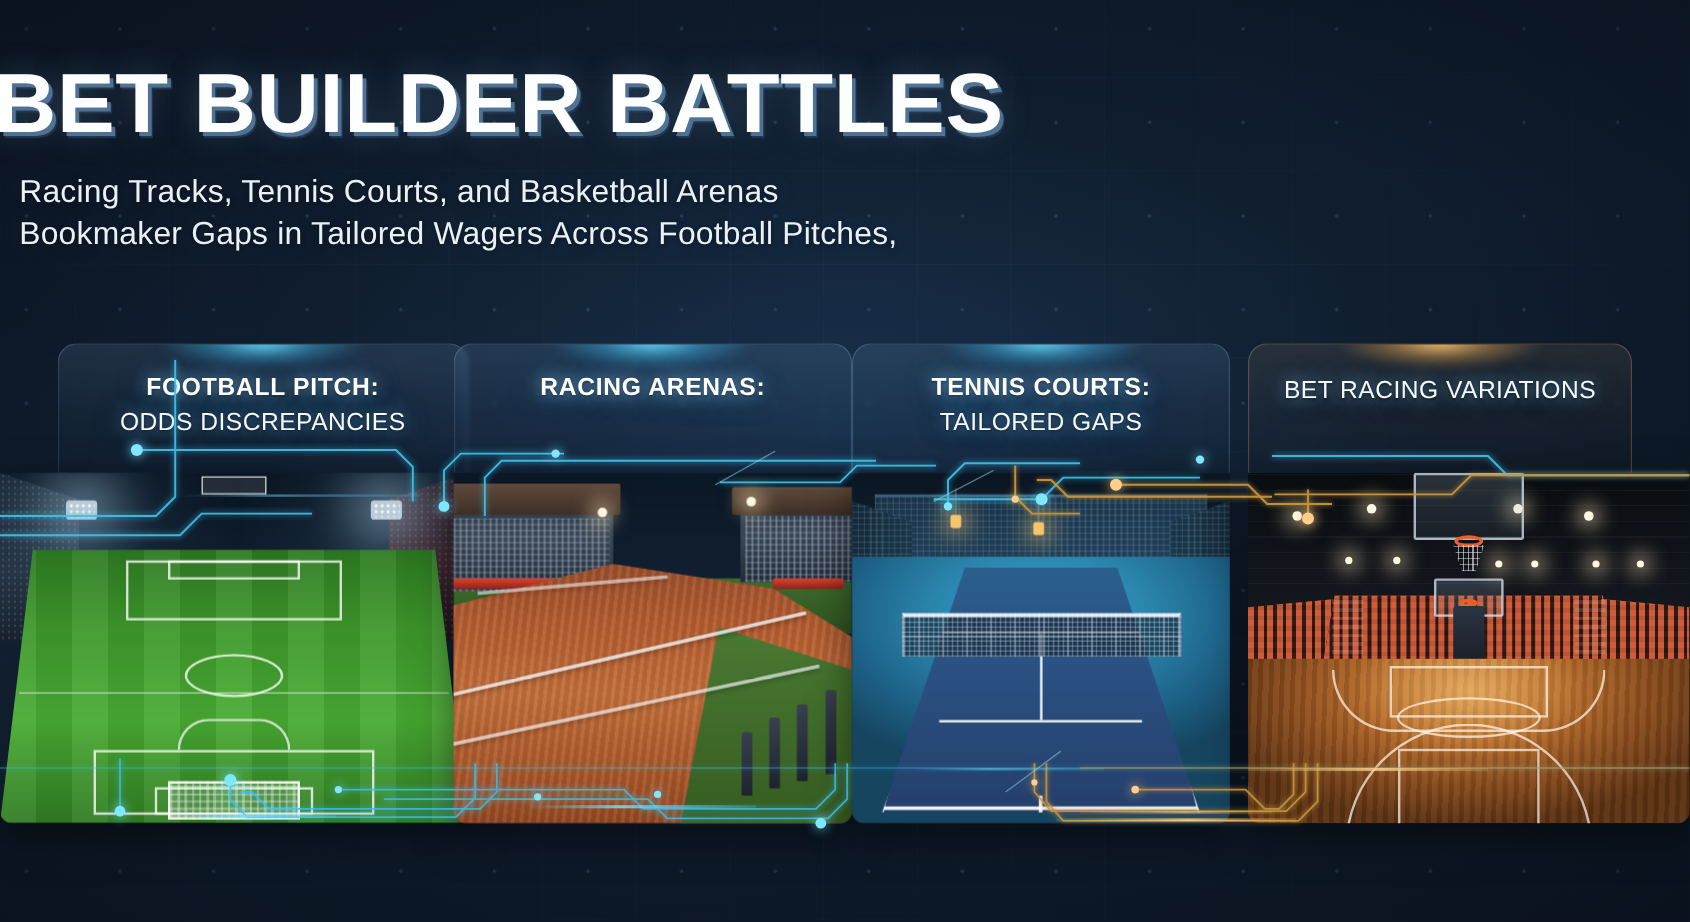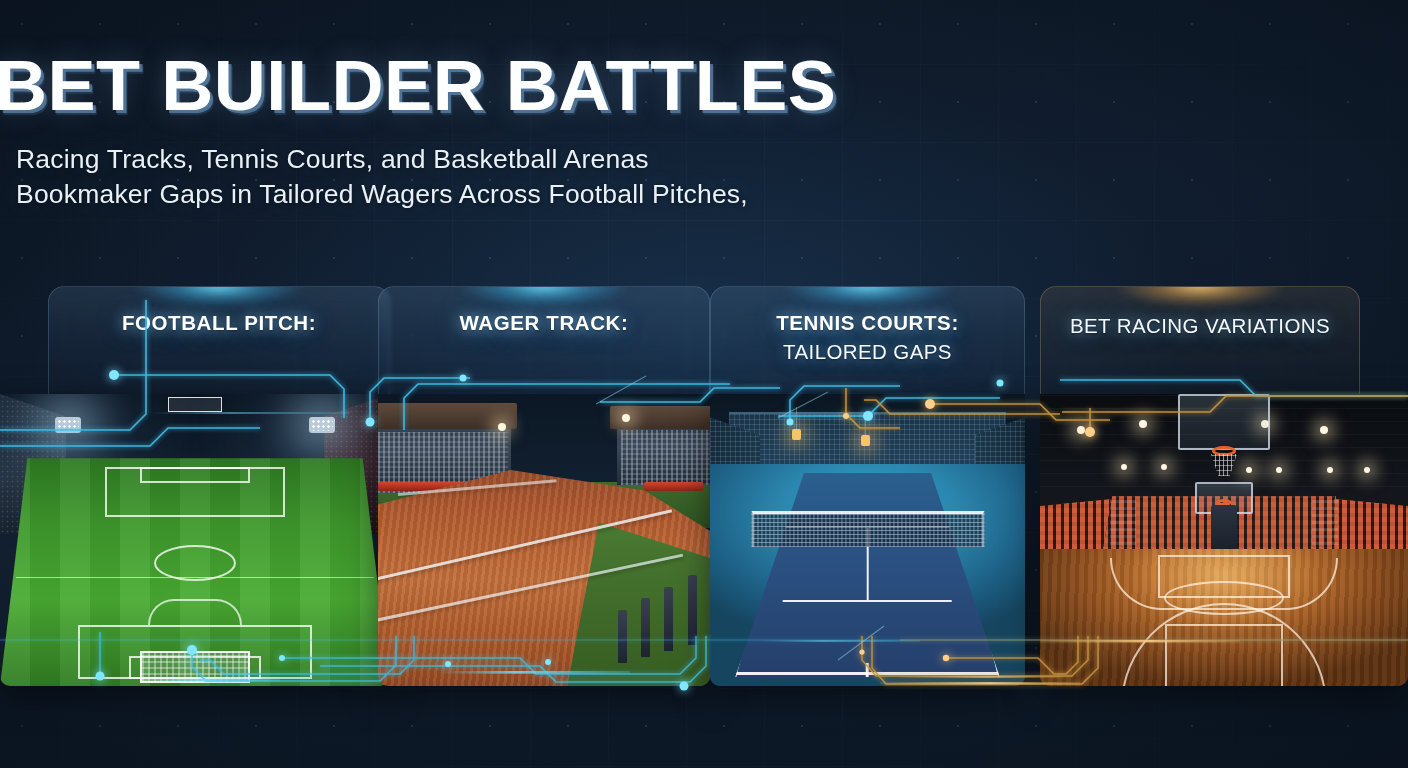--- a/index.html
+++ b/index.html
@@ -255,20 +255,21 @@
       <span>Bookmaker Gaps in Tailored Wagers Across Football Pitches,</span>
     </div>
   </div>
 
   <div class="cards">
 
     <div class="card" style="left:48px; width:342px;">
       <div class="panel">
         <div class="label">
           <div class="l1">FOOTBALL PITCH:</div>
+          <div class="l2">ODDS DISCREPANCIES</div>
         </div>
       </div>
       <div class="shot" style="left:-48px; width:390px;">
         <div class="sky pitch-sky"></div>
         <div class="stand-l">
             <div class="crowd"></div>
           </div>
         <div class="stand-r">
             <div class="crowd"></div>
           </div>
@@ -284,21 +285,21 @@
           <div class="pline p-sixbot"></div>
         </div>
         <div class="goal-top"></div>
         <div class="goal-bot"></div>
       </div>
     </div>
 
     <div class="card" style="left:378px; width:332px;">
       <div class="panel">
         <div class="label">
-          <div class="l1">WAGER TRACK:</div>
+          <div class="l1">RACING ARENAS:</div>
         </div>
       </div>
       <div class="shot">
         <div class="sky race-sky"></div>
         <div class="race-grass-far"></div>
         <div class="grandstand" style="left:-4%; top:4%; width:44%; height:30%;">
           <div class="gs-seats" style="inset:30% 2% 0 2%;"></div>
         </div>
         <div class="gs-roof" style="left:-6%; top:3%; width:48%; height:9%;"></div>
         <div class="grandstand" style="right:-2%; top:5%; width:30%; height:26%;">

